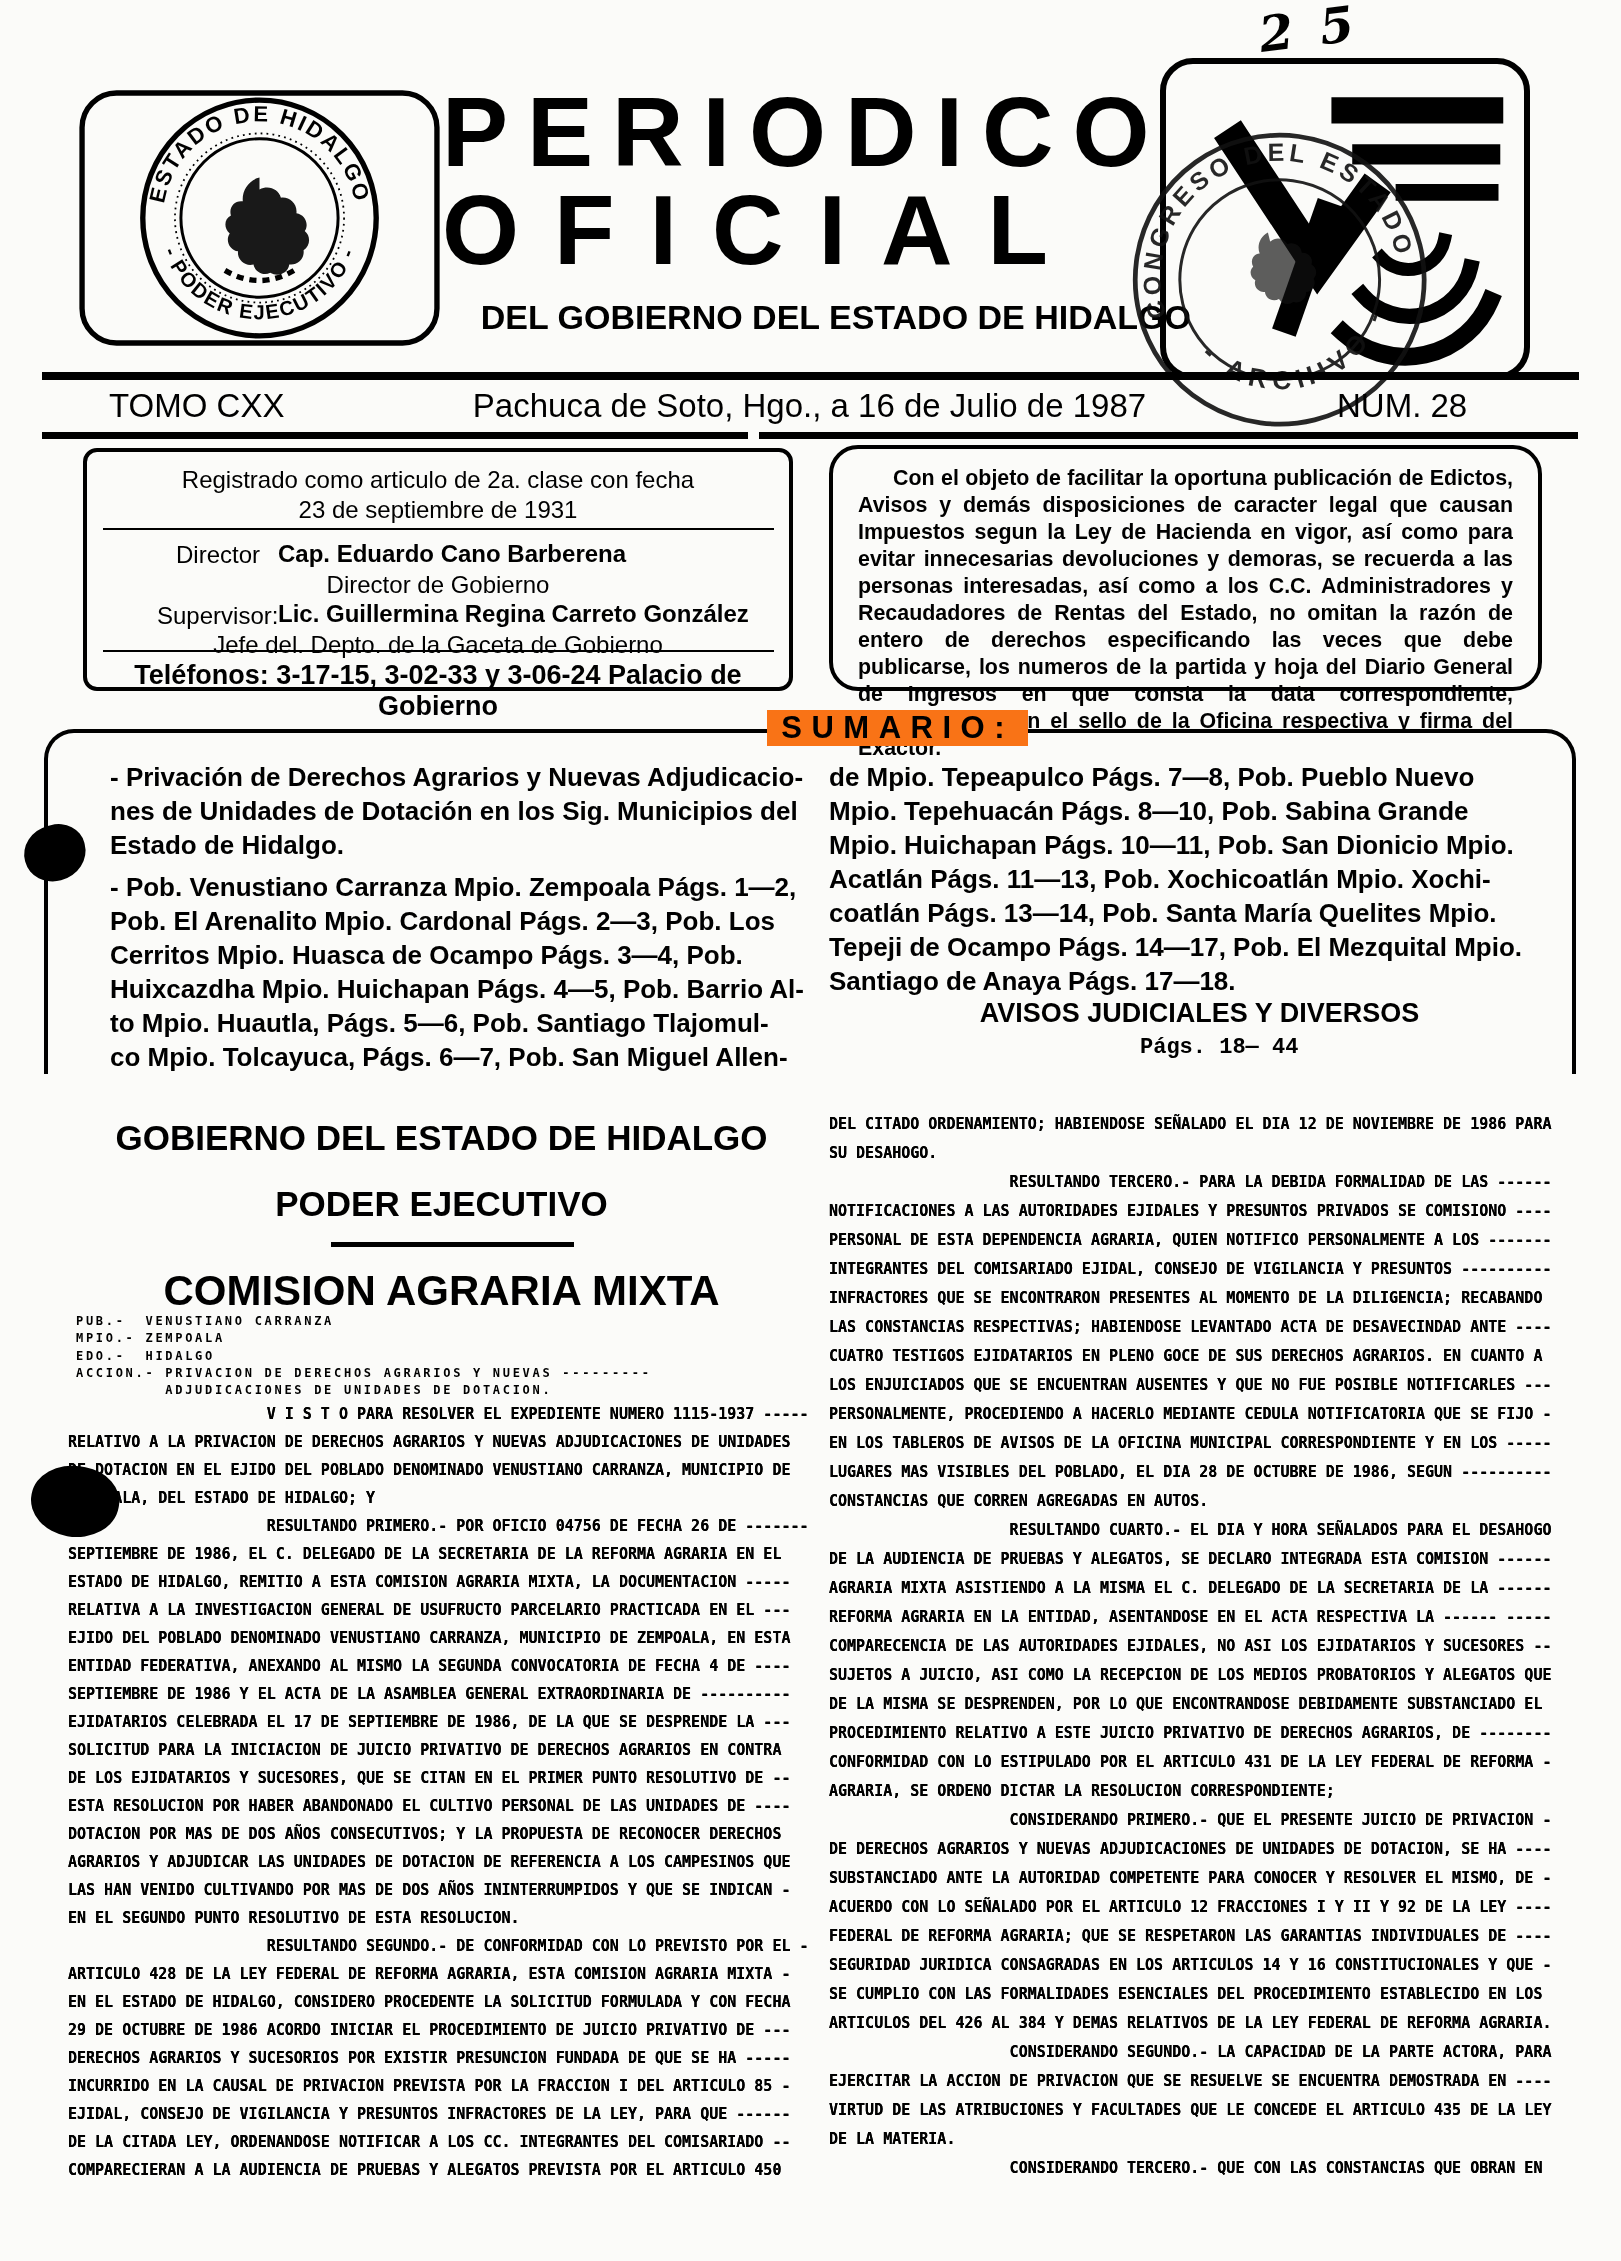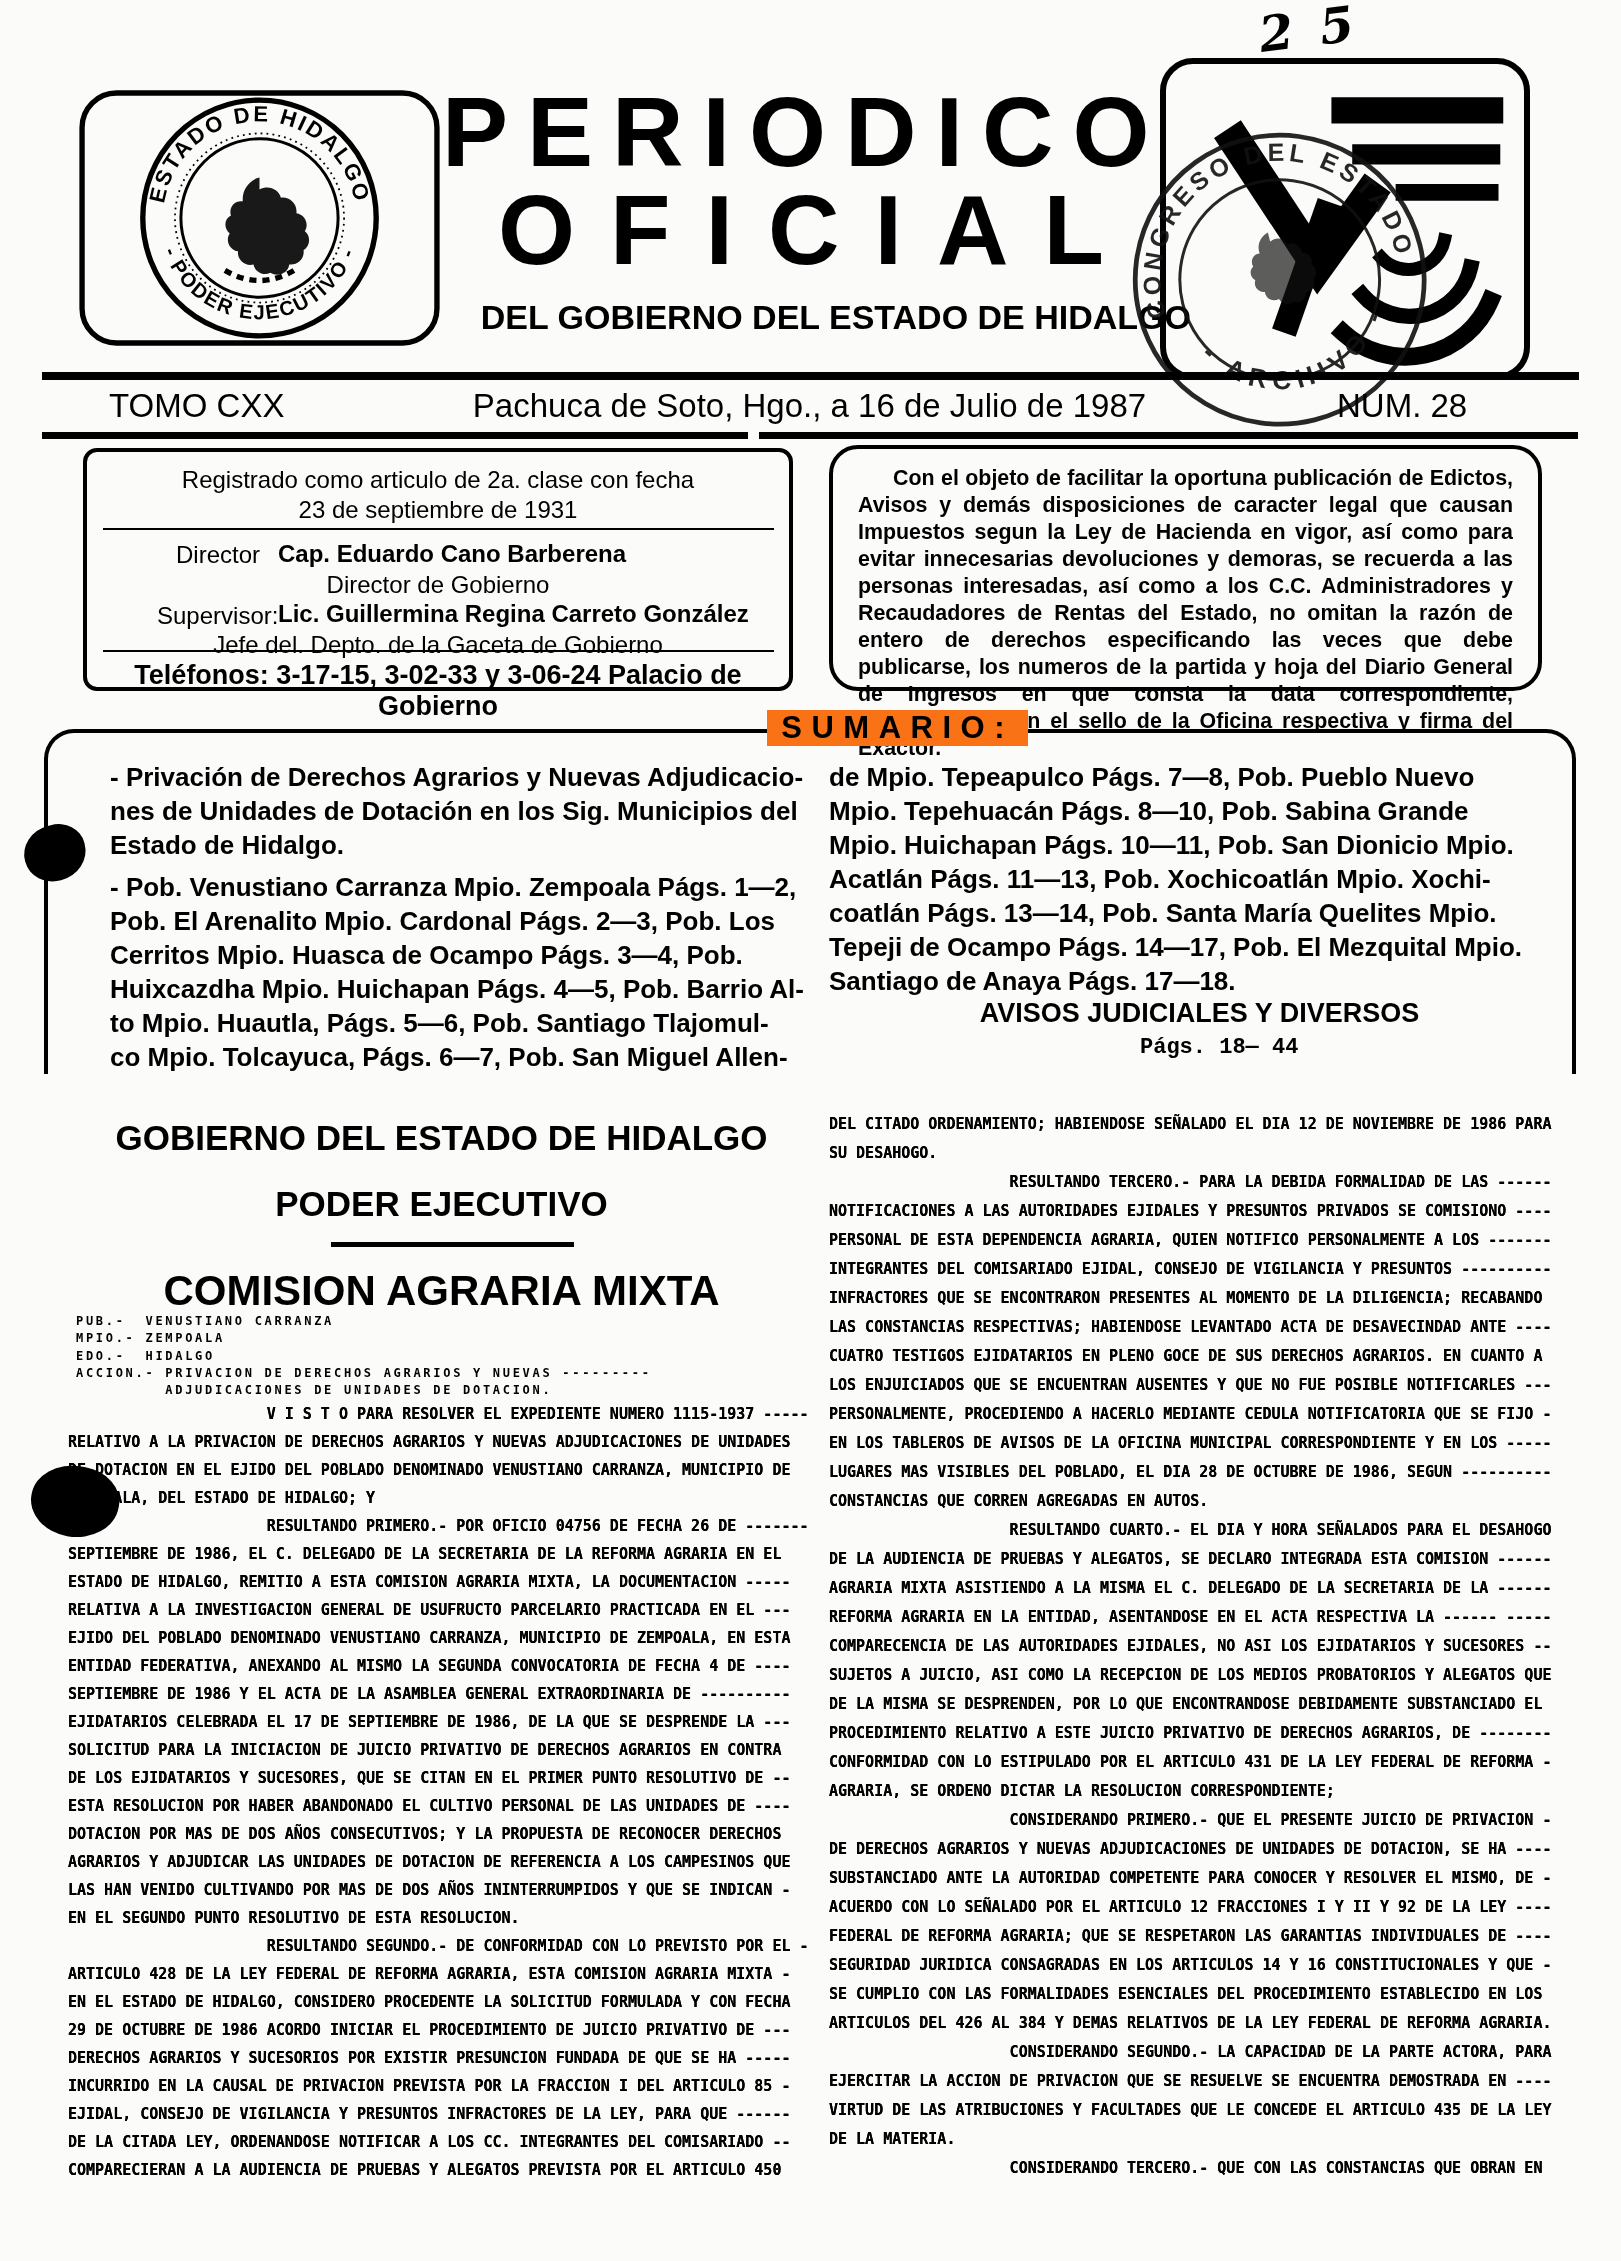--- a/index.html
+++ b/index.html
@@ -8,21 +8,21 @@
 
   
   .handwriting{position:absolute;left:1259px;top:0px;font-family:"DejaVu Serif",serif;
         font-style:italic;font-weight:bold;font-size:49px;letter-spacing:4.8px;
         transform:rotate(-7deg);}
 
   
   .seal-box{position:absolute;left:76px;top:87px;width:367px;height:262px;}
   .title1{position:absolute;left:442px;top:82px;width:697px;text-align:left;
         font-size:99px;font-weight:bold;letter-spacing:19px;line-height:1;white-space:nowrap;}
-  .title2{position:absolute;left:442px;top:180px;width:697px;text-align:right;
+  .title2{position:absolute;left:442px;top:180px;width:697px;text-align:left;
         font-size:99px;font-weight:bold;letter-spacing:35px;line-height:1;white-space:nowrap;}
   .subtitle{position:absolute;left:442px;top:298px;width:749px;text-align:right;
         font-size:34px;font-weight:bold;white-space:nowrap;}
   .logo-box{position:absolute;left:1160px;top:58px;width:370px;height:322px;
         border:6.5px solid #000;border-radius:33px;box-sizing:border-box;}
   .stamp{position:absolute;left:1118px;top:118px;width:324px;height:324px;opacity:.9;}
 
   
   .rule{position:absolute;background:#000;}
   .rule1{left:42px;top:372px;width:1537px;height:8.3px;}

